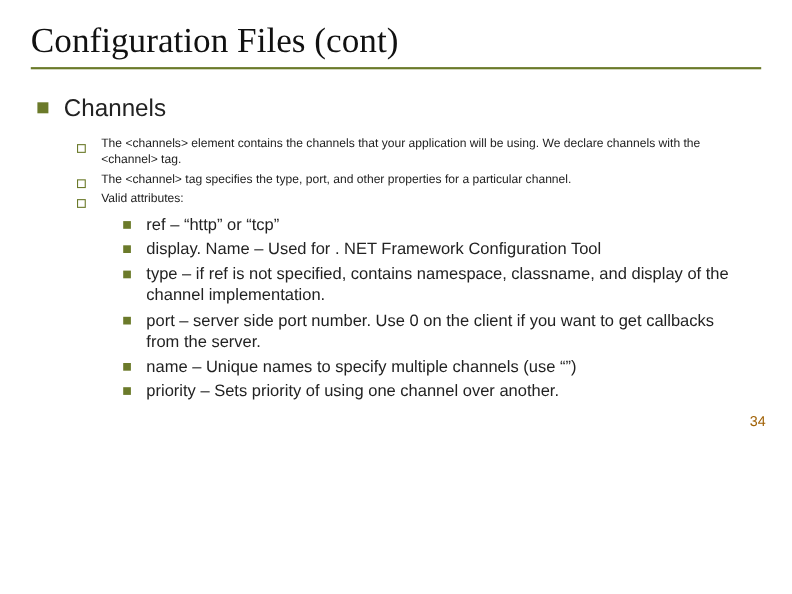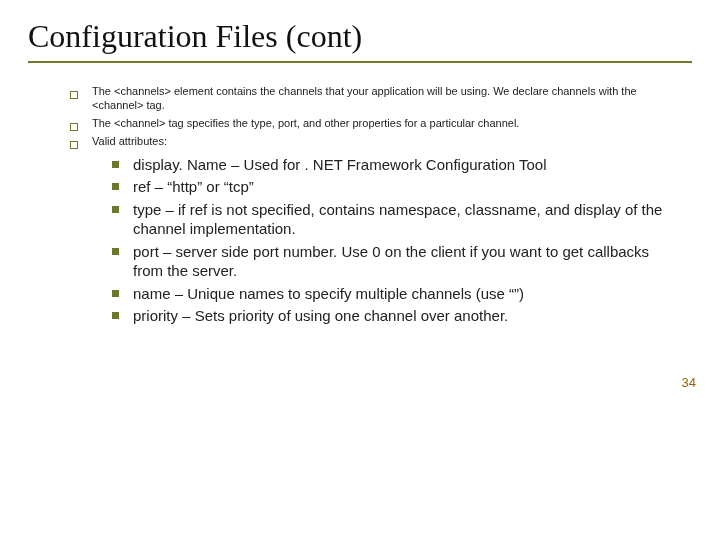--- a/index.html
+++ b/index.html
@@ -101,44 +101,50 @@
     color: #a16207;
   }
 </style>
 </head>
 <body>
 
 <div class="slide">
 
   <div class="title">Configuration Files (cont)</div>
 
+  <div class="level1">
+    <div class="level1-item">
+      <div class="bullet-sq-solid"></div>
+      <div class="level1-text">Channels</div>
+    </div>
+  </div>
 
   <div class="level2">
     <div class="level2-item">
       <div class="bullet-sq-hollow"></div>
       <div class="level2-text">The &lt;channels&gt; element contains the channels that your application will be using. We declare channels with the &lt;channel&gt; tag.</div>
     </div>
     <div class="level2-item">
       <div class="bullet-sq-hollow"></div>
       <div class="level2-text">The &lt;channel&gt; tag specifies the type, port, and other properties for a particular channel.</div>
     </div>
     <div class="level2-item">
       <div class="bullet-sq-hollow"></div>
       <div class="level2-text">Valid attributes:</div>
     </div>
   </div>
 
   <div class="level3">
     <div class="level3-item">
       <div class="bullet-sq-small"></div>
-      <div class="level3-text">display. Name – Used for . NET Framework Configuration Tool</div>
+      <div class="level3-text">ref – “http” or “tcp”</div>
     </div>
     <div class="level3-item">
       <div class="bullet-sq-small"></div>
-      <div class="level3-text">ref – “http” or “tcp”</div>
+      <div class="level3-text">display. Name – Used for . NET Framework Configuration Tool</div>
     </div>
     <div class="level3-item">
       <div class="bullet-sq-small"></div>
       <div class="level3-text">type – if ref is not specified, contains namespace, classname, and display of the channel implementation.</div>
     </div>
     <div class="level3-item">
       <div class="bullet-sq-small"></div>
       <div class="level3-text">port – server side port number. Use 0 on the client if you want to get callbacks from the server.</div>
     </div>
     <div class="level3-item">

